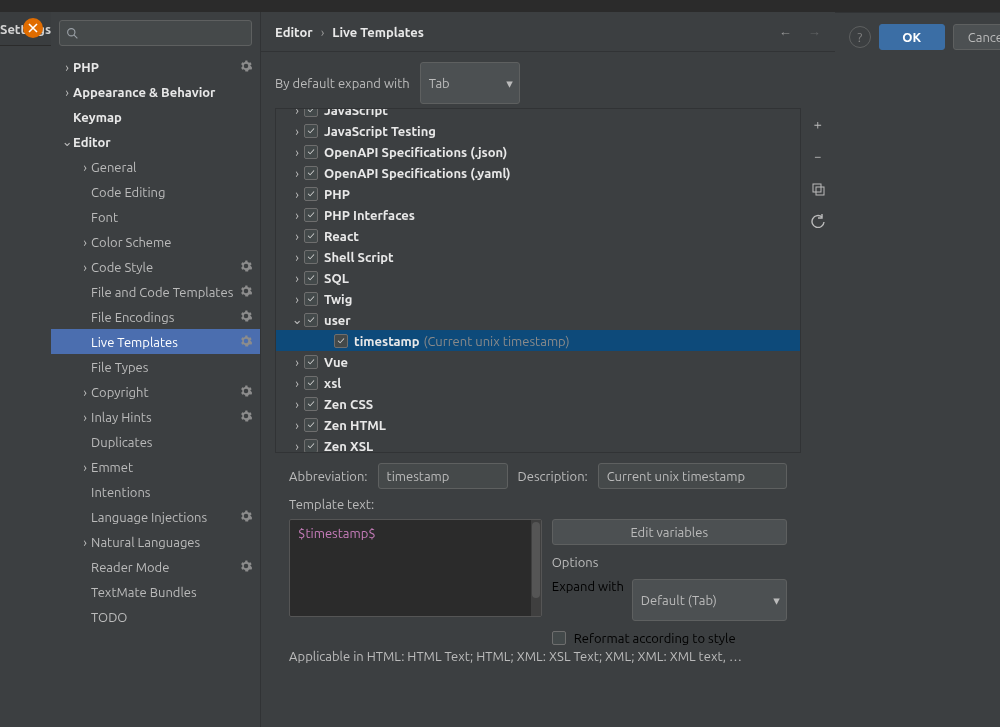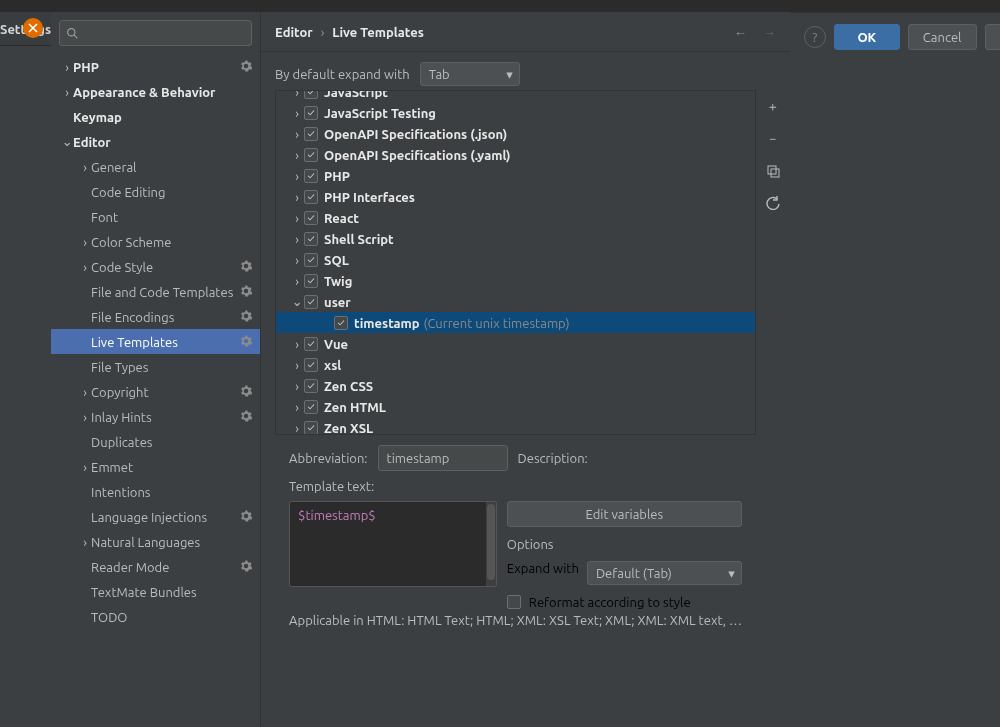--- a/index.html
+++ b/index.html
@@ -47,21 +47,21 @@
   .tree .d1{padding-left:28px;}
   .tree .selected{background:var(--accent);color:#fff;}
   .tree .selected .lbl{color:#fff;}
   
   .main{flex:1;display:flex;flex-direction:column;min-width:0;}
   .crumbs{height:40px;display:flex;align-items:center;padding:0 14px;color:var(--fg);border-bottom:1px solid #313335;}
   .crumbs .c{font-weight:bold;color:#e8e8e8;}
   .crumbs .sep{margin:0 8px;color:#9a9a9a;}
   .crumbs .navbtns{margin-left:auto;display:flex;gap:16px;color:#9a9a9a;}
   .expand-row{display:flex;align-items:center;gap:10px;padding:10px 14px 4px 14px;color:var(--fg);}
-  .combo{height:24px;min-width:100px;background:var(--btn);border:1px solid #5e6060;border-radius:3px;display:flex;align-items:center;padding:0 20px 0 8px;color:var(--fg);position:relative;}
+  .combo{height:42px;min-width:100px;background:var(--btn);border:1px solid #5e6060;border-radius:3px;display:flex;align-items:center;padding:0 20px 0 8px;color:var(--fg);position:relative;}
   .combo .chev{position:absolute;right:6px;}
   .content-row{flex:1;display:flex;min-height:0;}
   .templates{flex:1;display:flex;flex-direction:column;min-height:0;padding:0 0 0 14px;}
   .group-list{flex:0 0 345px;overflow:auto;border:1px solid #313335;background:var(--bg);}
   .grp{display:flex;align-items:center;height:21px;color:var(--fg);padding-left:14px;}
   .grp .ar{width:14px;display:flex;justify-content:center;color:var(--fg);}
   .grp .cb{width:14px;height:14px;border:1px solid #6e6e6e;border-radius:2px;margin-right:6px;display:flex;align-items:center;justify-content:center;background:#43494a;}
   .grp .cb.checked::after{content:"✓";font-size:10px;color:#dcdcdc;line-height:1;}
   .grp .glbl{font-weight:bold;color:#e8e8e8;}
   .grp.child{padding-left:44px;}
@@ -69,21 +69,21 @@
   .grp.child .desc{color:#8a8a8a;margin-left:4px;font-weight:normal;}
   .grp.selected{background:#0d4a7a;}
   .side-tools{width:34px;display:flex;flex-direction:column;align-items:center;gap:14px;padding-top:8px;color:#bbbbbb;}
   .side-tools .tool{width:18px;height:18px;display:flex;align-items:center;justify-content:center;}
   
   .form{padding:10px 14px 4px 14px;display:flex;flex-direction:column;gap:8px;}
   .row{display:flex;align-items:center;gap:10px;}
   .row label{color:var(--fg);text-align:center;}
   .text-input{height:26px;background:var(--bg-input);border:1px solid #5e6060;border-radius:3px;color:var(--fg);padding:0 8px;flex:0 0 auto;}
   .tt-area{display:flex;gap:10px;align-items:flex-start;}
-  .tt-box{flex:1;height:86px;background:#2b2b2b;border:1px solid #555;border-radius:2px;padding:6px 8px;color:var(--magenta);font-family:monospace;font-size:13px;position:relative;}
+  .tt-box{flex:1;height:98px;background:#2b2b2b;border:1px solid #555;border-radius:2px;padding:6px 8px;color:var(--magenta);font-family:monospace;font-size:13px;position:relative;}
   .tt-scroll{position:absolute;right:0;top:0;bottom:0;width:10px;background:#3f3f3f;}
   .tt-scroll .thumb{position:absolute;left:1px;right:1px;top:2px;height:76px;background:#555;border-radius:4px;}
   .right-col{width:235px;display:flex;flex-direction:column;gap:10px;}
   .btn{height:26px;background:var(--btn);border:1px solid #5e6060;border-radius:3px;color:var(--fg);display:flex;align-items:center;justify-content:center;padding:0 12px;}
   .opts-title{color:var(--fg);}
   .opts-row{display:flex;align-items:flex-start;gap:8px;}
   .cb2{width:14px;height:14px;border:1px solid #6e6e6e;border-radius:2px;background:#43494a;}
   .applicable{color:var(--fg);padding:0 14px 6px 14px;white-space:nowrap;overflow:hidden;text-overflow:ellipsis;}
   .change{color:var(--link);padding:0 14px;}
   
@@ -352,20 +352,21 @@
                 <span class="cb checked"></span>
                 <span class="glbl">Zen XSL</span>
               </div>
             </div>
 
           <div class="form">
             <div class="row">
               <label>Abbreviation:</label>
               <input class="text-input" style="width: 130px;" value="timestamp">
               <label>Description:</label>
+              <input class="text-input" style="flex: 1 1 0%;" value="Current unix timestamp">
             </div>
             <div class="row">
               <label>Template text:</label>
             </div>
             <div class="tt-area">
               <div class="tt-box">
                 <span>$timestamp$</span>
                 <div class="tt-scroll">
                     <div class="thumb"></div>
                   </div>

